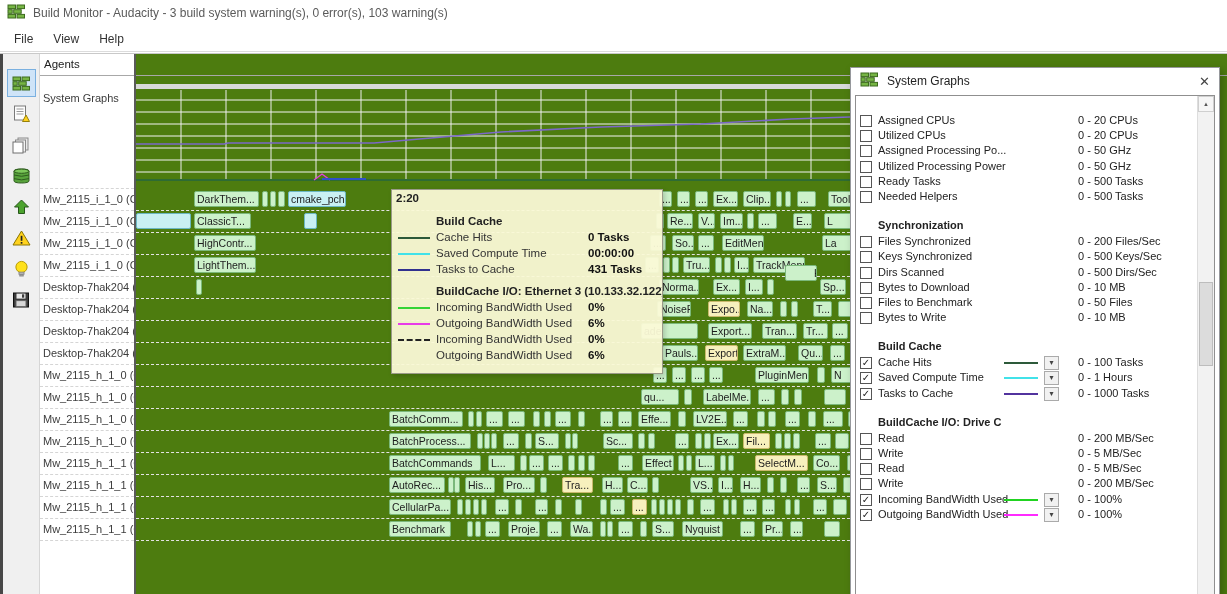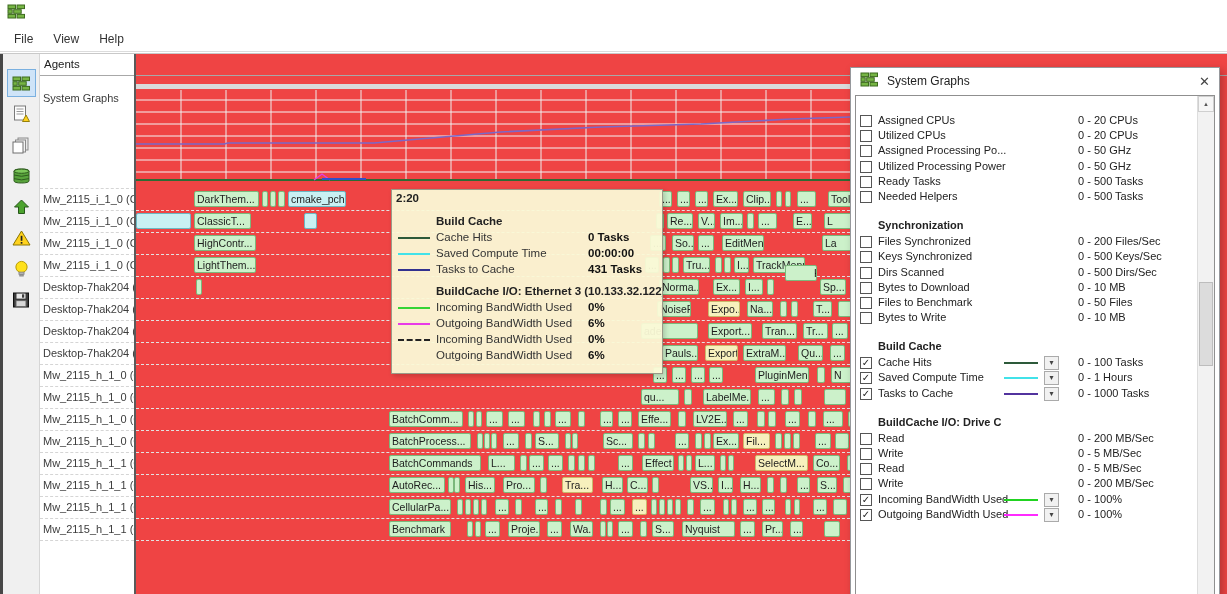--- a/index.html
+++ b/index.html
@@ -16,21 +16,21 @@
   .left-edge{position:absolute;left:0;top:0;bottom:0;width:3px;background:#474747;}
   .toolbar{position:absolute;left:3px;top:0;bottom:0;width:36px;background:#f0f0f0;border-right:1px solid #d6d6d6;}
   .tool{position:absolute;left:5px;width:27px;height:26px;display:flex;align-items:center;justify-content:center;}
   .tool.selected{background:#cfe4f8;outline:1px solid #7ab0e0;}
   
   .agents-panel{position:absolute;left:40px;top:0;bottom:0;width:94px;background:#fff;border-right:2px solid #5a5a5a;}
   .agents-header{height:21px;line-height:21px;padding-left:4px;border-bottom:1px solid #a8a8a8;color:#222;font-size:11.5px;}
   .agent-row{position:absolute;left:0;width:100%;box-sizing:border-box;border-bottom:1px dashed #d5d5d5;
              font-size:11px;color:#3c3c3c;padding-left:3px;white-space:nowrap;overflow:hidden;}
   
-  .chart{position:absolute;left:136px;top:0;right:0;bottom:0;background:#ef4444;}
+  .chart{position:absolute;left:136px;top:0;right:0;bottom:0;background:#4d7c0f;}
   .chart-header{height:21px;border-bottom:1px solid #a8a8a8;}
   .plot{position:absolute;left:0;top:22px;}
   .rowline{position:absolute;left:0;width:714px;height:0;border-bottom:1px dashed #e3e3e3;}
   .bar{position:absolute;height:16px;line-height:15px;font-size:10.5px;color:#1d1d1d;
        padding:0 2px;box-sizing:border-box;white-space:nowrap;overflow:hidden;border-radius:2px;}
   .bar.g{background:#ccf1ca;border:1px solid #7bb87b;}
   .bar.c{background:#c9f0f3;border:1px solid #6cb8c3;}
   .bar.y{background:#f7f0bd;border:1px solid #c9b96d;}
   
   .tooltip{position:absolute;left:255px;top:135px;width:270px;height:183px;overflow:hidden;z-index:5;
@@ -73,20 +73,21 @@
   <span id="app-icon"><svg width="19" height="15" viewBox="0 0 19 15">
         <g stroke="#3d6b1f" fill="#76b544">
           <rect x="1" y="1" width="7.5" height="3.6"></rect>
           <rect x="10" y="1" width="7.5" height="3.6"></rect>
           <rect x="1" y="5.7" width="4.2" height="3.6"></rect>
           <rect x="6.7" y="5.7" width="7.5" height="3.6"></rect>
           <rect x="1" y="10.4" width="7.5" height="3.6"></rect>
           <rect x="10" y="10.4" width="7.5" height="3.6"></rect>
         </g>
       </svg></span>
+  <span>Build Monitor - Audacity - 3 build system warning(s), 0 error(s), 103 warning(s)</span>
 </div>
 <div class="menubar" id="menubar">
     <div class="menu-item">File</div>
     <div class="menu-item">View</div>
     <div class="menu-item">Help</div>
   </div>
 
 <div class="main">
   <div class="left-edge"></div>
   <div class="toolbar" id="toolbar">
@@ -420,21 +421,21 @@
         <div class="bar g" style="left: 339px; top: 467px; width: 6px;"></div>
         <div class="bar g" style="left: 349px; top: 467px; width: 15px;">...</div>
         <div class="bar g" style="left: 372px; top: 467px; width: 32px;">Proje...</div>
         <div class="bar g" style="left: 411px; top: 467px; width: 15px;">...</div>
         <div class="bar g" style="left: 434px; top: 467px; width: 23px;">Wa...</div>
         <div class="bar g" style="left: 464px; top: 467px; width: 6px;"></div>
         <div class="bar g" style="left: 471px; top: 467px; width: 6px;"></div>
         <div class="bar g" style="left: 482px; top: 467px; width: 15px;">...</div>
         <div class="bar g" style="left: 504px; top: 467px; width: 7px;"></div>
         <div class="bar g" style="left: 516px; top: 467px; width: 22px;">S...</div>
-        <div class="bar g" style="left: 546px; top: 467px; width: 53px;">Nyquist</div>
+        <div class="bar g" style="left: 546px; top: 467px; width: 41px;">Nyquist</div>
         <div class="bar g" style="left: 604px; top: 467px; width: 15px;">...</div>
         <div class="bar g" style="left: 626px; top: 467px; width: 21px;">Pr...</div>
         <div class="bar g" style="left: 654px; top: 467px; width: 13px;">...</div>
         <div class="bar g" style="left: 688px; top: 467px; width: 16px;"></div>
       </div>
 
     <div class="tooltip">
       <div class="tt-time">2:20</div>
       <div id="tt-sections">
           <div class="tt-title">Build Cache</div>

